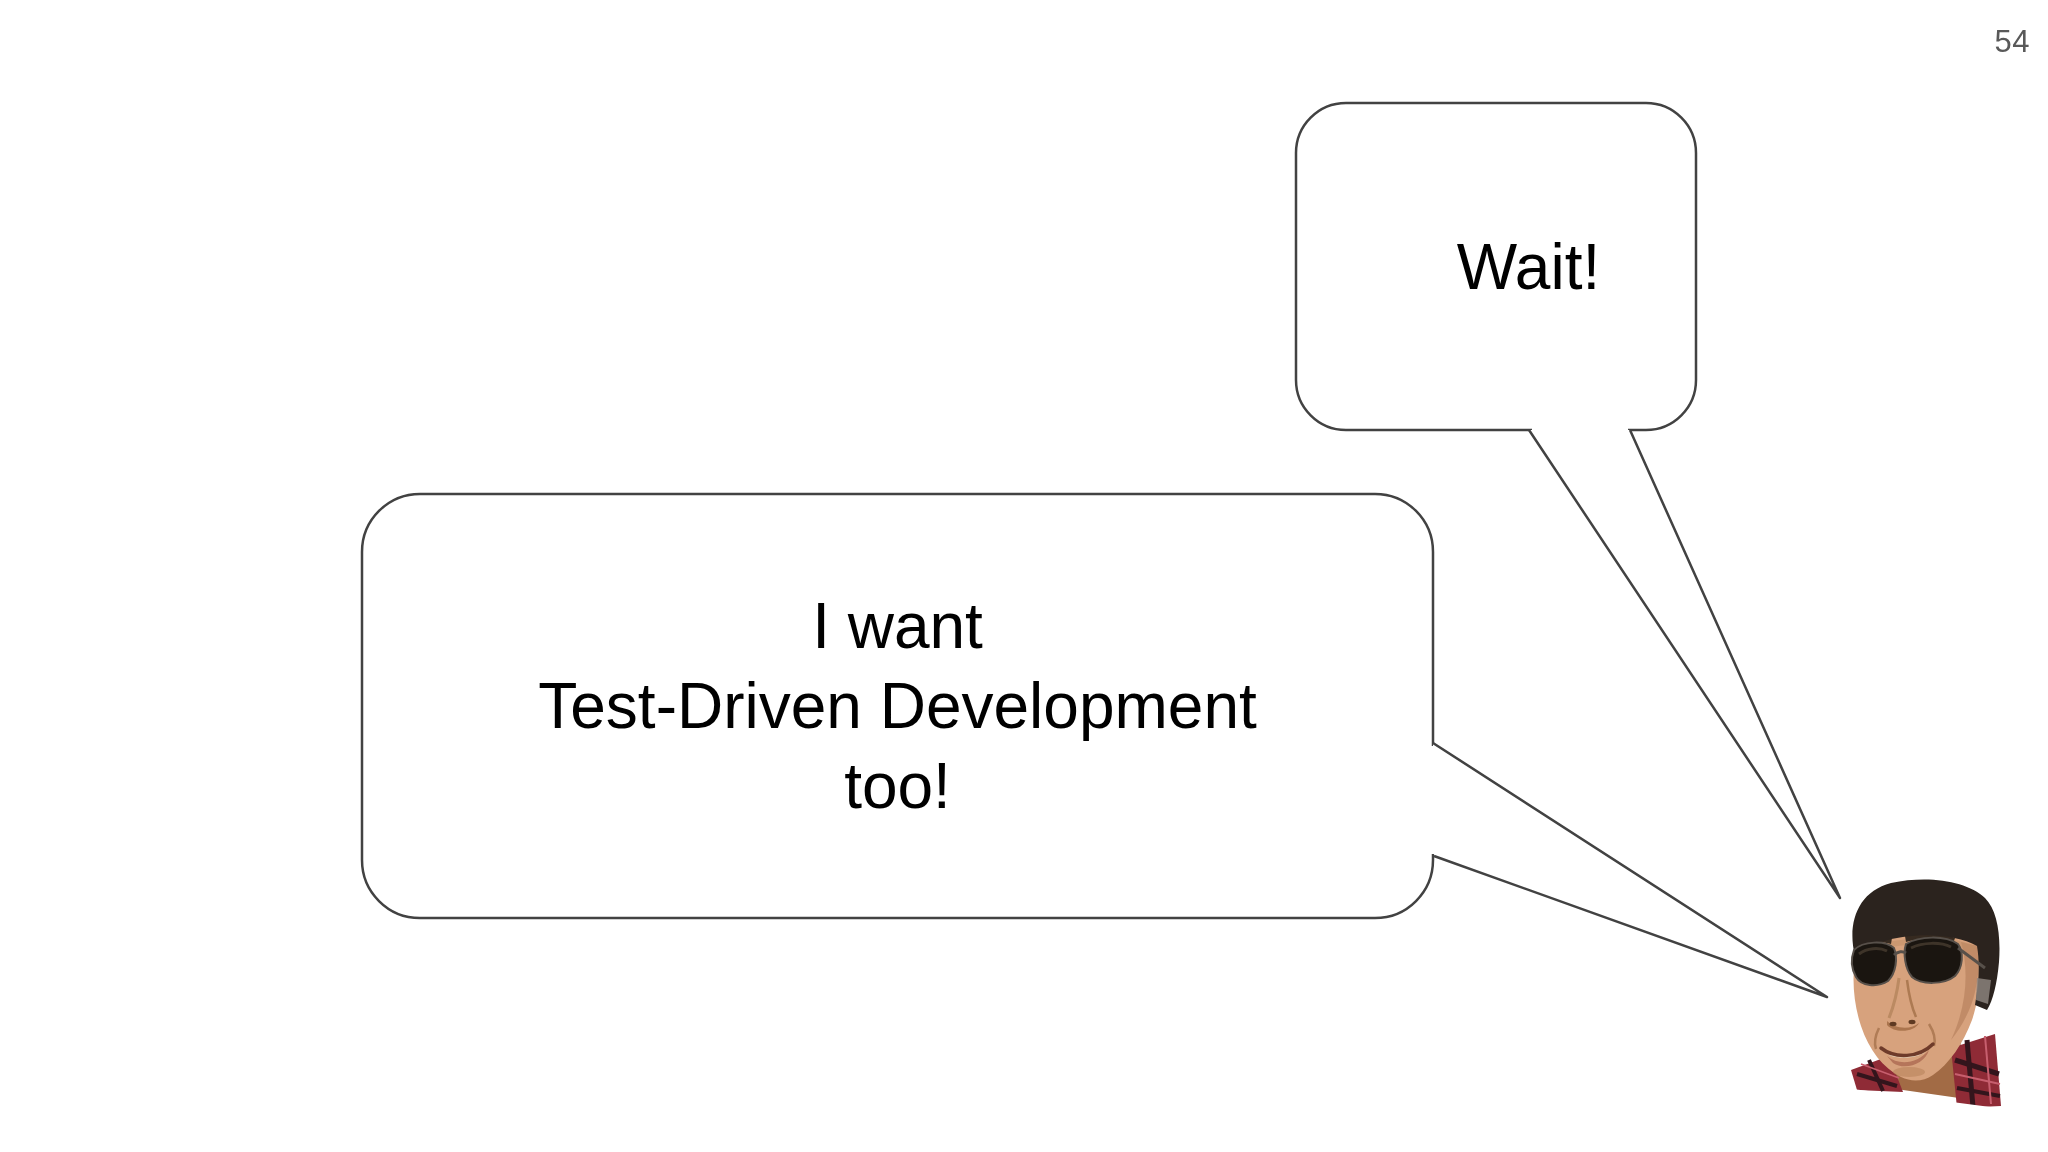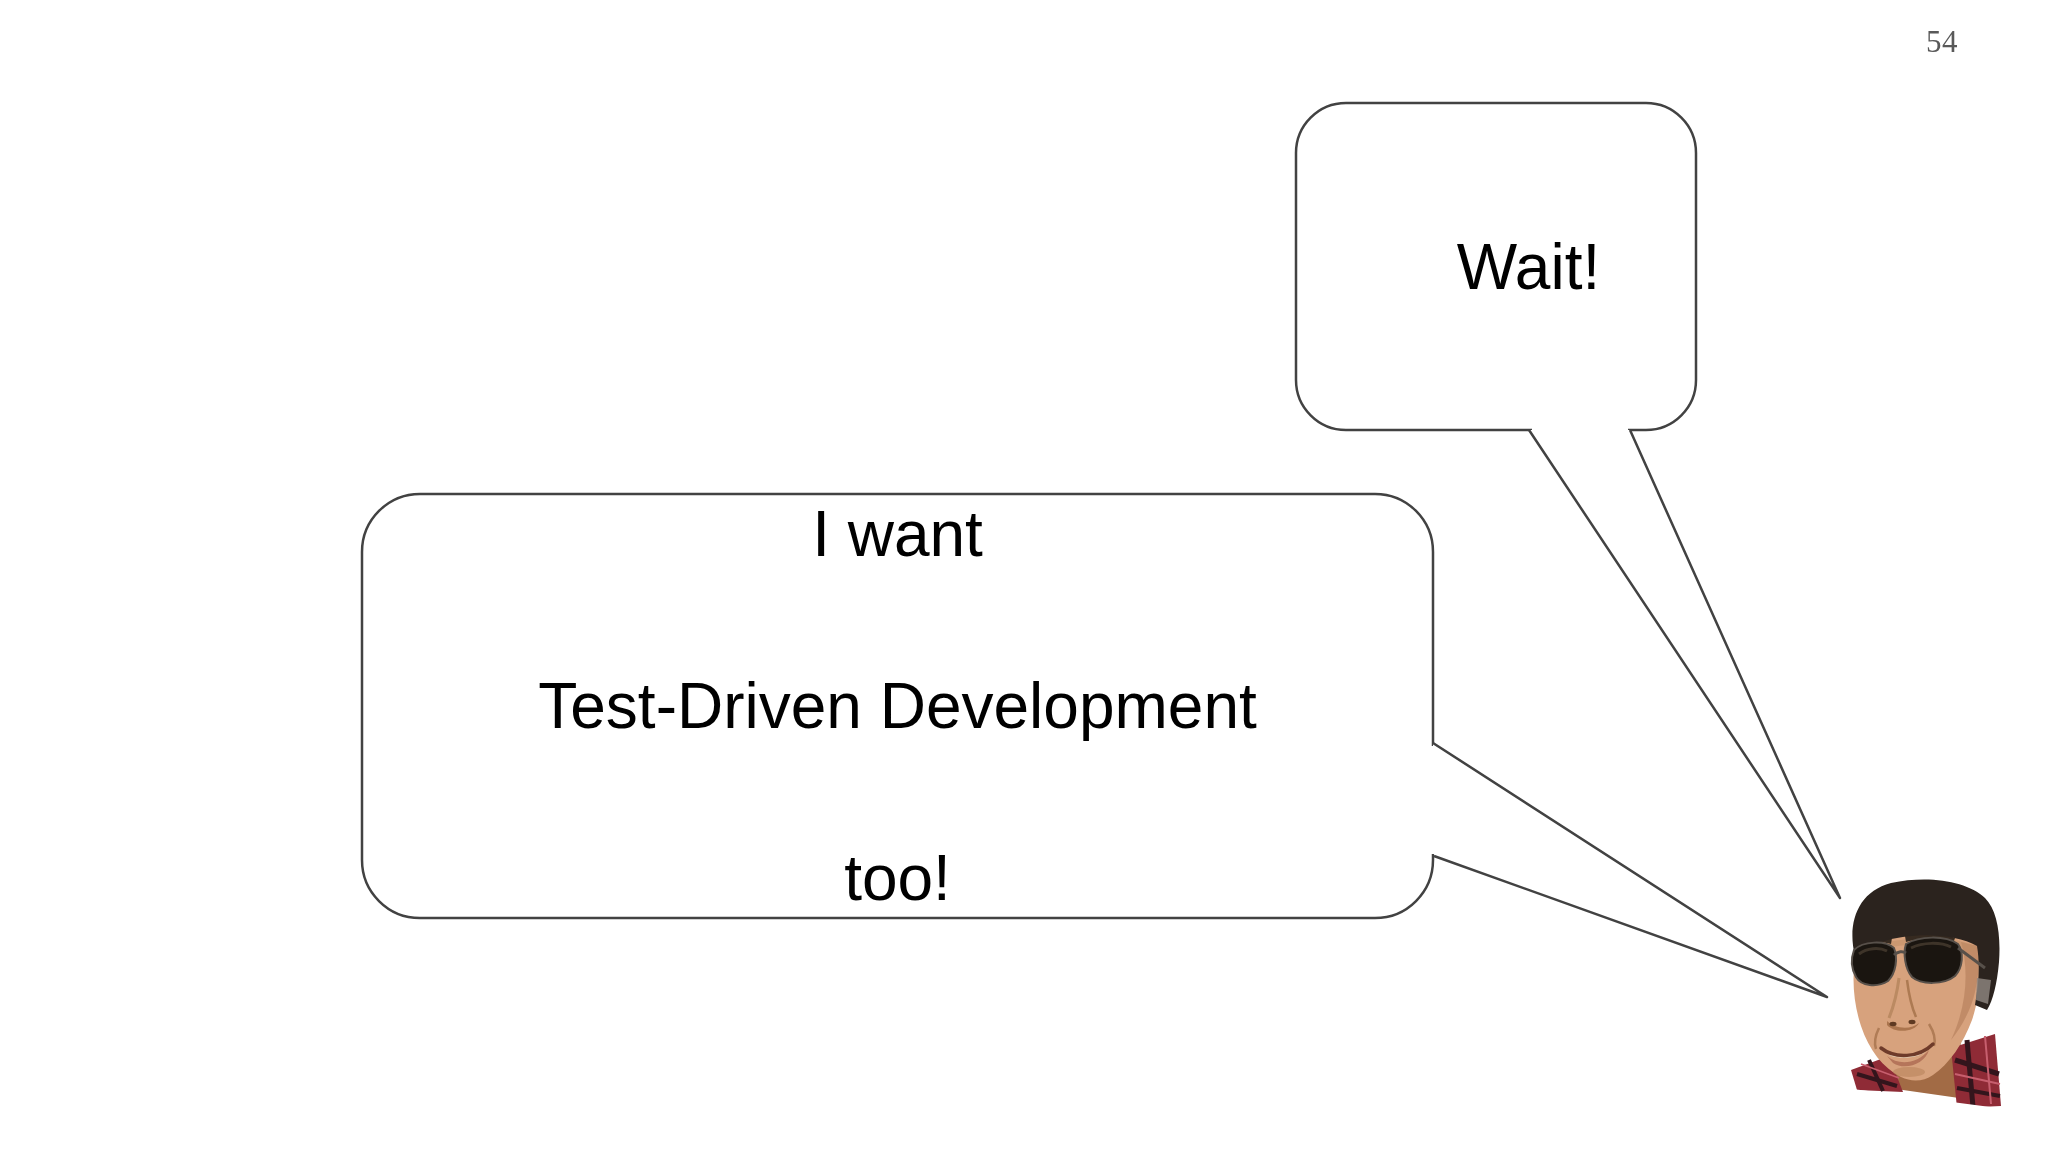--- a/index.html
+++ b/index.html
@@ -2,35 +2,35 @@
 <html><head>
 <meta charset="utf-8">
 <style>
   * { margin: 0; padding: 0; box-sizing: border-box; }
   html, body { width: 2048px; height: 1152px; background: #ffffff; overflow: hidden; }
   body { font-family: "Liberation Sans", sans-serif; position: relative; }
 
   .slide { position: absolute; left: 0; top: 0; width: 2048px; height: 1152px; background: #ffffff; }
 
   .page-number {
-    position: absolute; left: 1888px; top: 24px; width: 70px;
-    text-align: right; font-size: 31px; color: #595959; letter-spacing: 0.5px; font-family: Liberation Serif, serif;
+    position: absolute; left: 1960px; top: 24px; width: 70px;
+    text-align: right; font-size: 31px; color: #595959; letter-spacing: 0.5px;
   }
 
   svg.bubbles { position: absolute; left: 0; top: 0; width: 2048px; height: 1152px; }
 
   .wait-text {
     position: absolute; left: 1296px; top: 103px; width: 465px; height: 327px;
     display: flex; align-items: center; justify-content: center;
     font-size: 64px; color: #000000;
   }
 
   .tdd-text {
     position: absolute; left: 362px; top: 494px; width: 1071px; height: 424px;
-    display: flex; flex-direction: column; align-items: center; justify-content: space-between;
+    display: flex; flex-direction: column; align-items: center; justify-content: center;
     font-size: 64px; line-height: 80px; color: #000000; text-align: center;
   }
   .tdd-text .bold-line { font-weight: normal; }
 
   svg.person { position: absolute; left: 1845px; top: 878px; width: 205px; height: 240px; }
 </style>
 </head>
 <body>
 
 <div class="slide">

